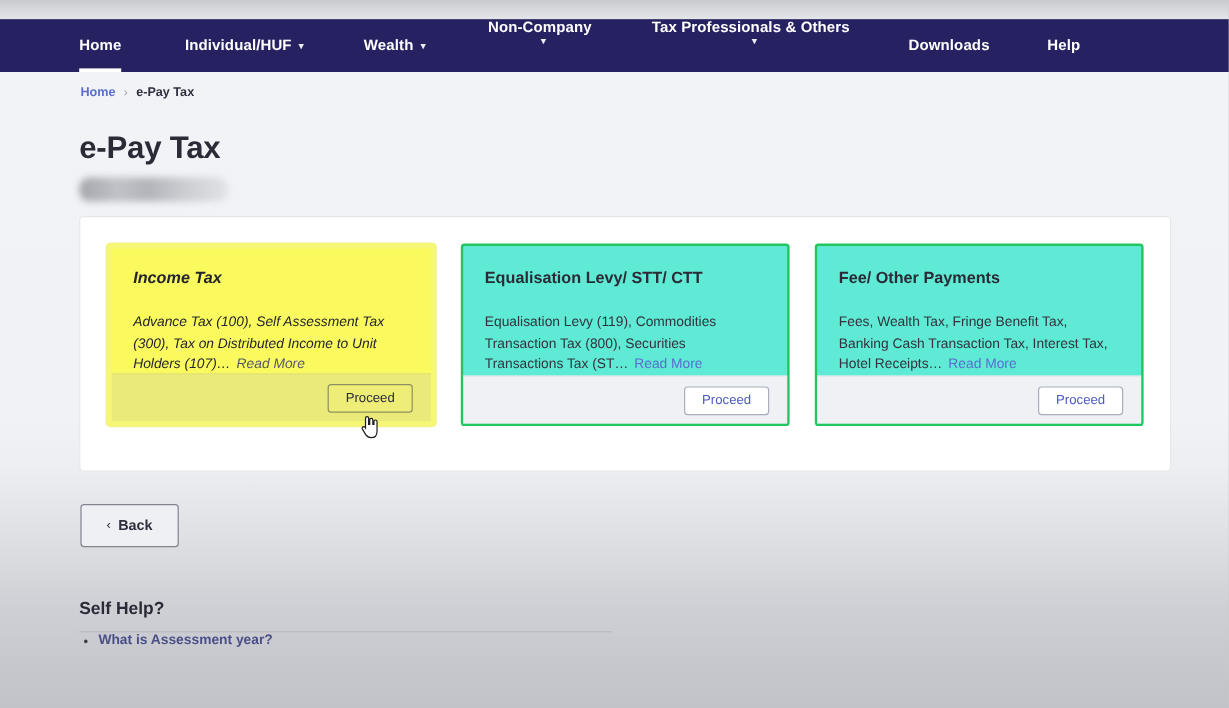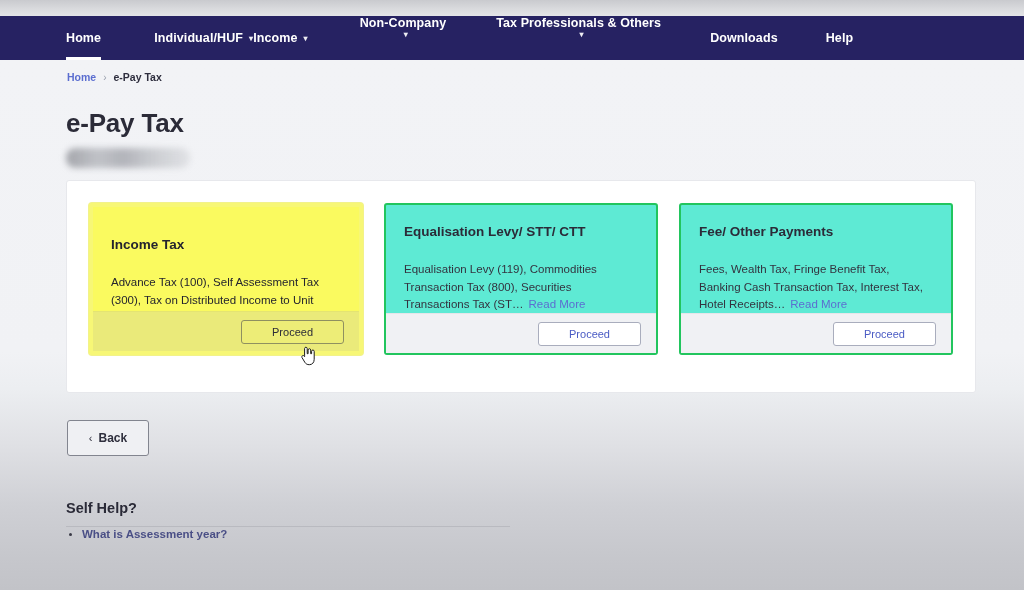--- a/index.html
+++ b/index.html
@@ -197,34 +197,35 @@
     padding-right: 15px;
     box-sizing: border-box;
   }
   .proceed-btn {
     font-family: "Liberation Sans", sans-serif;
     font-size: 11px;
     color: #4a5bc4;
     background: #ffffff;
     border: 1px solid #a9adbd;
     border-radius: 3px;
-    padding: 5px 30px;
+    padding: 5px 14px;
     cursor: pointer;
   }
 
   
   .card.selected {
     background: #f7f776;
     border: 4px solid #f7f776;
     box-shadow: 0 0 0 1px #f2f28a;
   }
   .card.selected .card-body {
     background: #fafa5f;
     height: 104px;
-    padding-top: 30px;
+    padding-top: 17px;
+    font-style: italic;
   }
   .card.selected .card-footer {
     background: #eaea7a;
     border-top: 1px solid #e4e472;
   }
   .card.selected .card-desc,
   .card.selected .card-title {
     color: #24242e;
   }
   .card.selected .read-more {
@@ -310,27 +311,27 @@
 
   <div class="top-strip"></div>
 
   <div class="navbar">
     <div class="nav-list">
 
       <div class="nav-item active" style="margin-right:53px;">
         <span>Home</span>
       </div>
 
-      <div class="nav-item" style="align-items:center;">
+      <div class="nav-item" style="margin-right:50px;align-items:center;">
         <span>Individual/HUF</span>
         <span class="caret">▾</span>
       </div>
 
       <div class="nav-item" style="margin-right:52px;">
-        <span>Income</span>
+        <span>Wealth</span>
         <span class="caret">▾</span>
       </div>
 
       <div class="nav-item" style="margin-right:50px;flex-direction:column;">
         <span>Non-Company</span>
         <span class="caret">▾</span>
       </div>
 
       <div class="nav-item" style="margin-right:49px;flex-direction:column;">
         <span>Tax Professionals &amp; Others</span>

